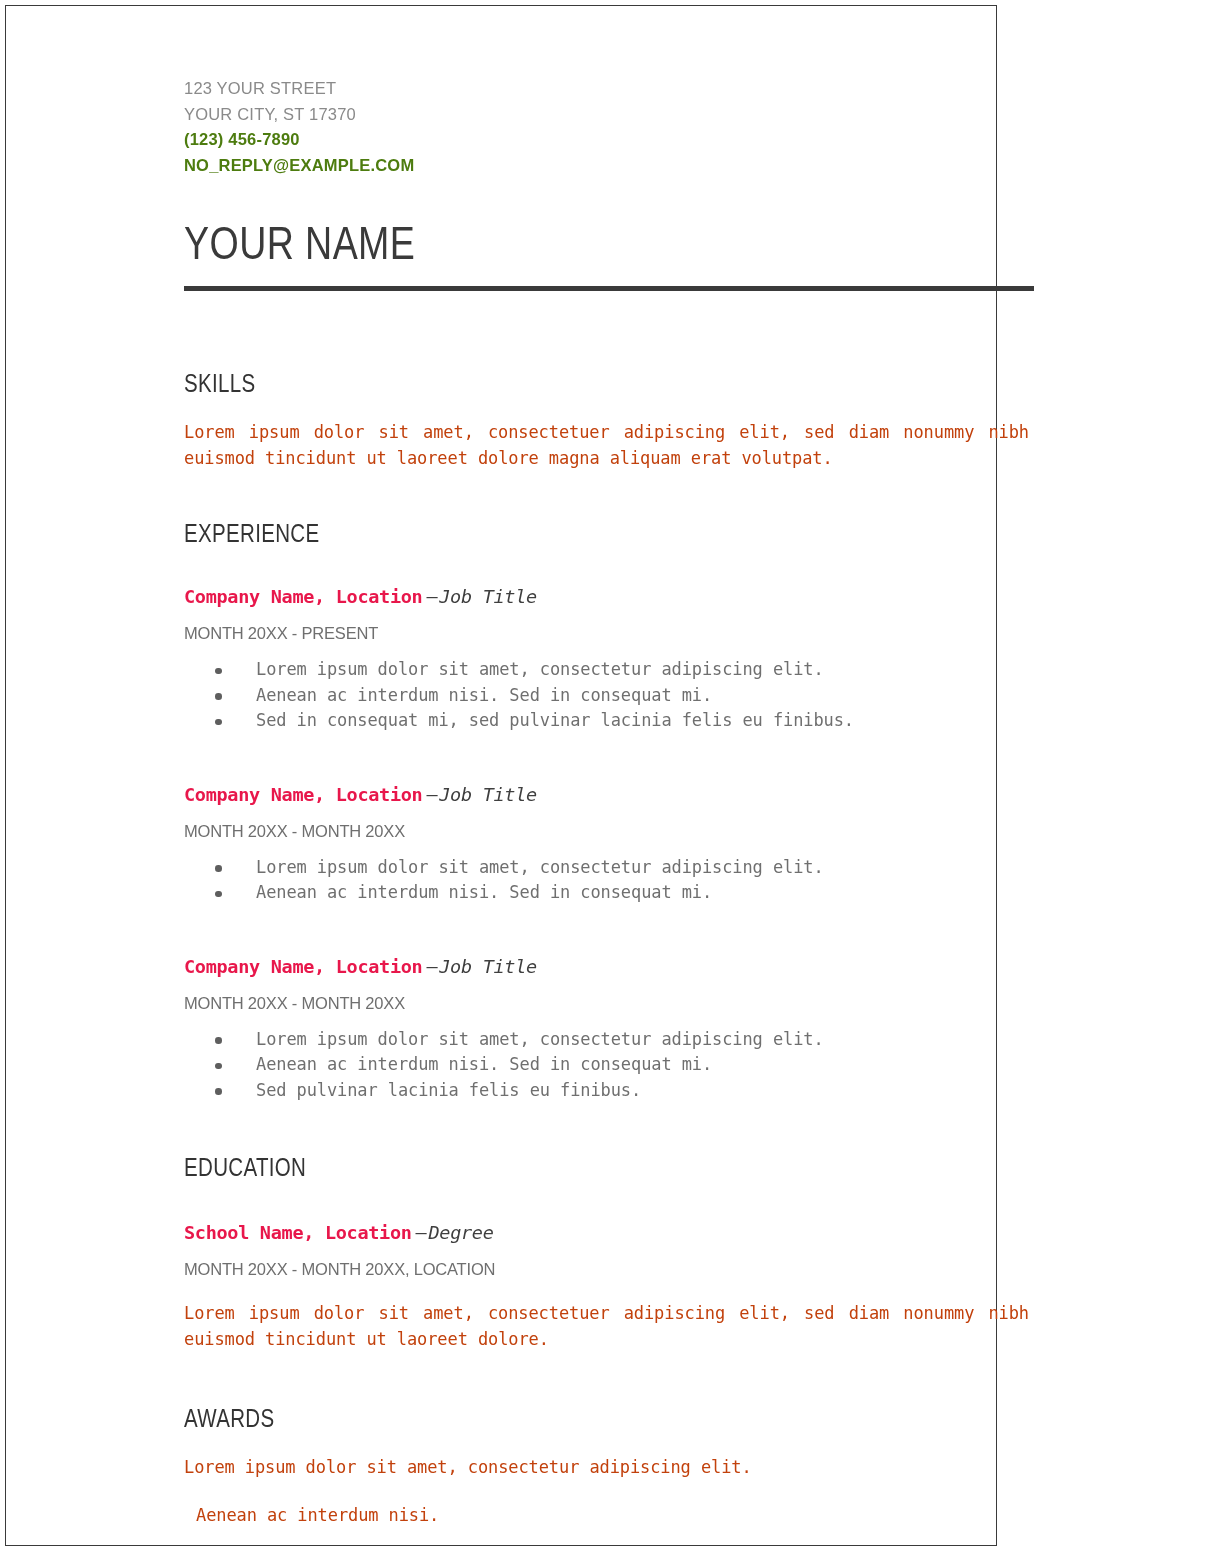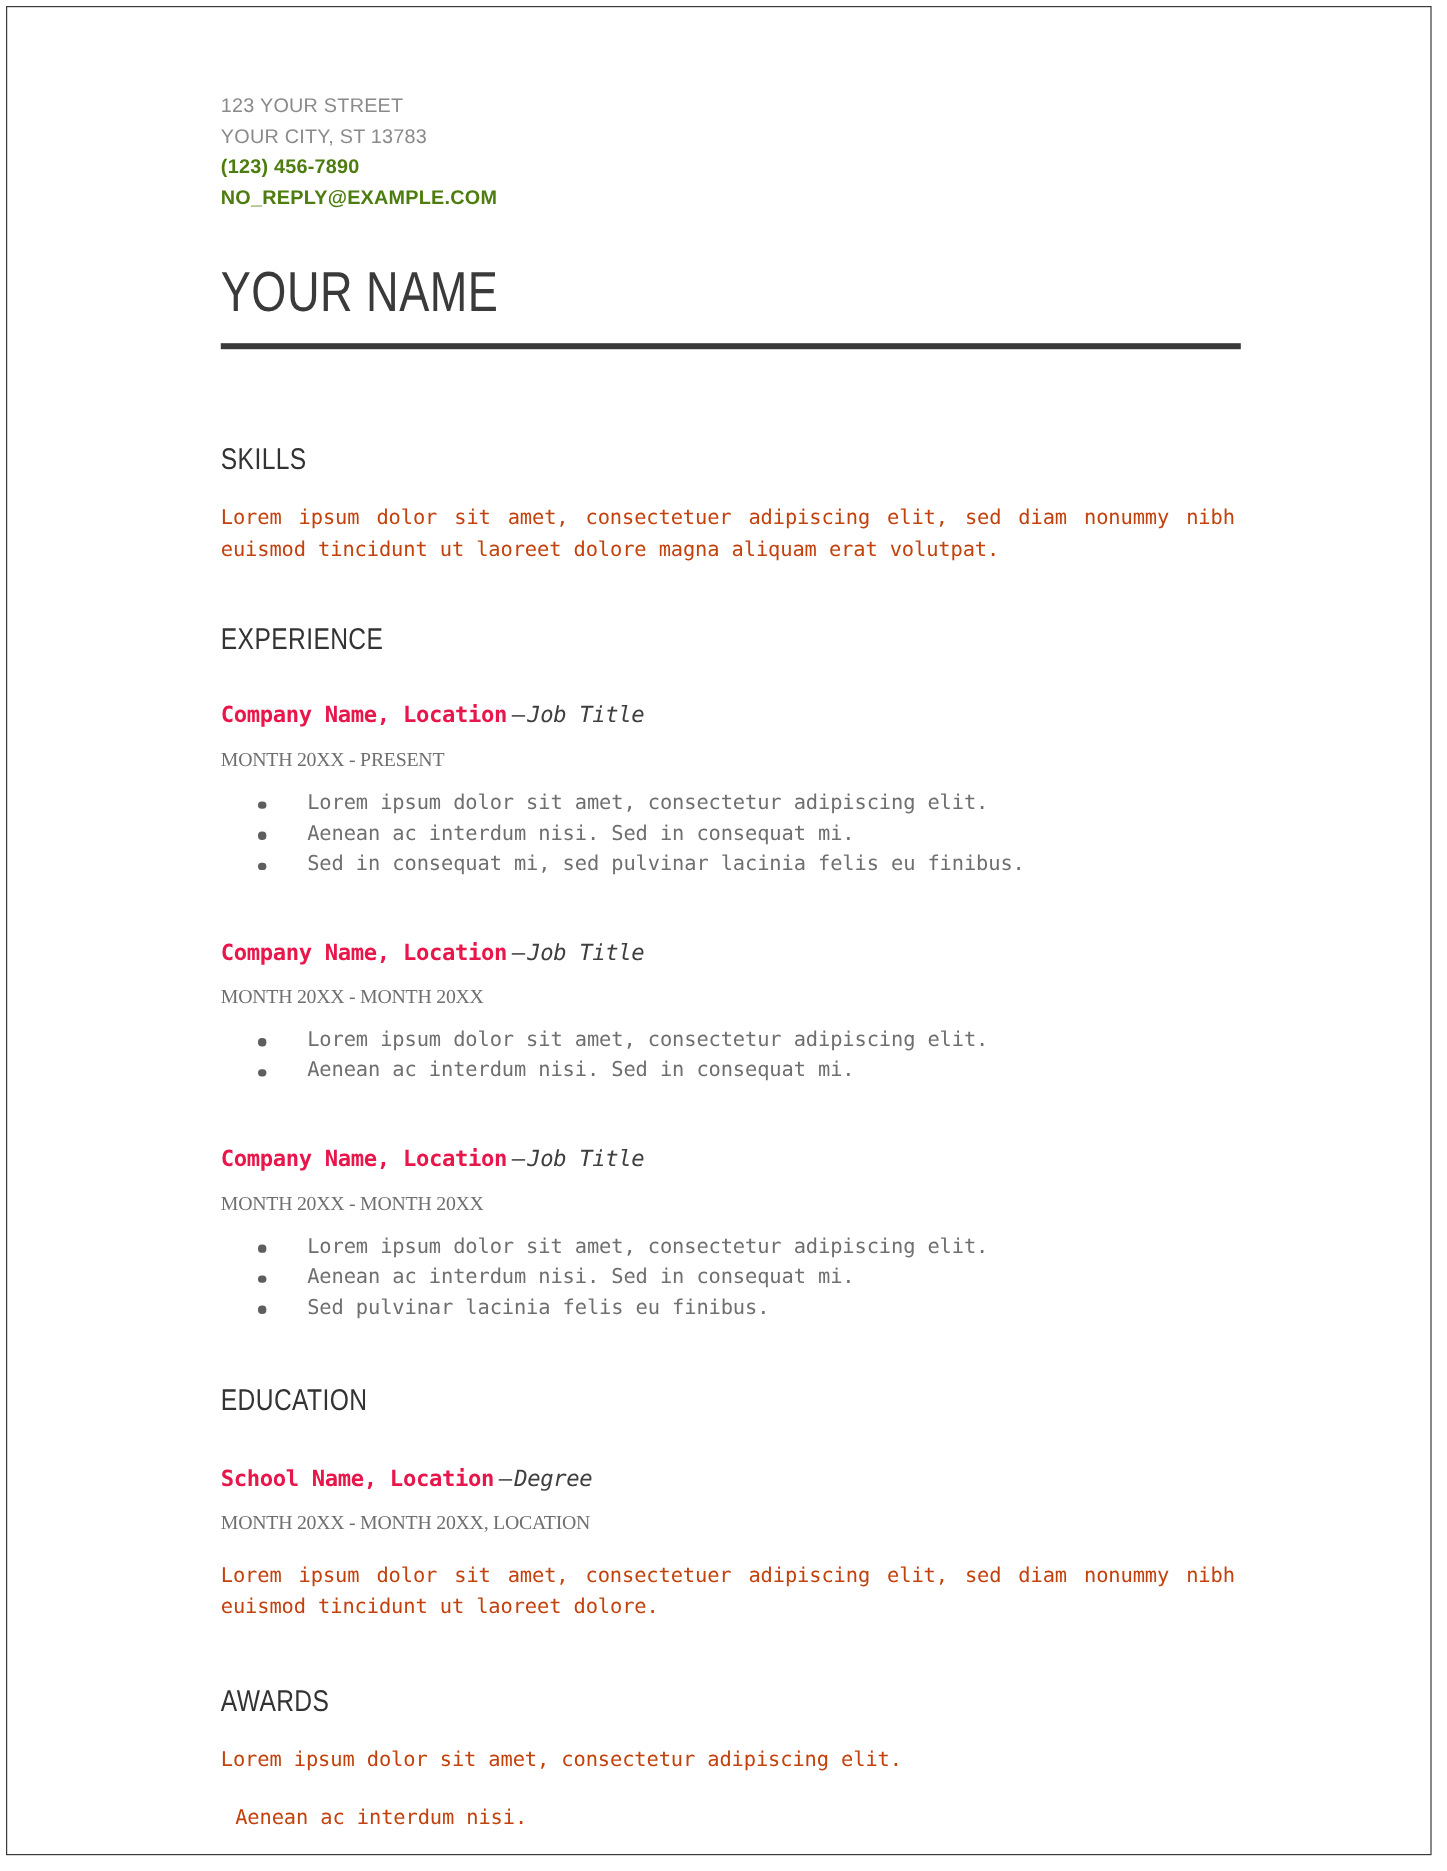--- a/index.html
+++ b/index.html
@@ -14,21 +14,21 @@
     position: relative;
     font-family: "DejaVu Sans Mono", monospace;
     overflow: hidden;
   }
 
   
   .page-frame {
     position: absolute;
     left: 5px;
     top: 5px;
-    width: 1188px;
+    width: 992px;
     height: 1541px;
     border: 1px solid #3a3a3a;
     background: #ffffff;
     box-sizing: border-box;
   }
 
   .content {
     position: absolute;
     left: 178px;
     top: 70px;
@@ -120,21 +120,21 @@
     font-style: normal;
     padding: 0 2px 0 4px;
   }
   .entry-title .job {
     color: #3f3f3f;
     font-weight: normal;
     font-style: italic;
   }
 
   .entry-dates {
-    font-family: Liberation Serif, serif;
+    font-family: Liberation Sans, sans-serif;
     font-size: 16.5px;
     line-height: 24px;
     color: #6f6f6f;
     letter-spacing: -0.2px;
     margin-top: 11px;
   }
 
   ul.bullets {
     list-style: none;
     margin: 12px 0 0 0;
@@ -173,21 +173,21 @@
   .sp-awards-line2  { margin-top: 22px; margin-left: 12px; }
 </style>
 </head>
 <body>
 
 <div class="page-frame">
   <div class="content">
 
     <div class="contact-block">
       <div class="contact-line">123 YOUR STREET</div>
-      <div class="contact-line">YOUR CITY, ST 13783</div>
+      <div class="contact-line">YOUR CITY, ST 17370</div>
       <div class="contact-line accent">(123) 456-7890</div>
       <div class="contact-line accent">NO_REPLY@EXAMPLE.COM</div>
     </div>
 
     <div class="name-title">YOUR NAME</div>
     <div class="name-rule"></div>
 
     <div class="section">
       <div class="section-heading sp-skills-head">SKILLS</div>
       <div class="body-text sp-skills-body">Lorem ipsum dolor sit amet, consectetuer adipiscing elit, sed diam nonummy nibh euismod tincidunt ut laoreet dolore magna aliquam erat volutpat.</div>

